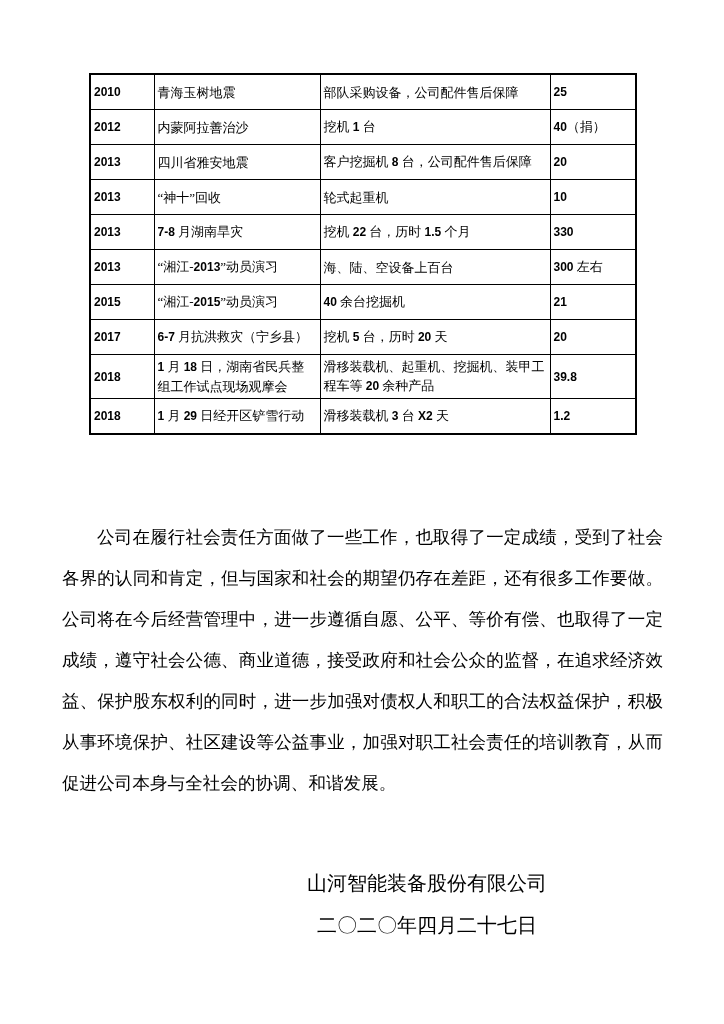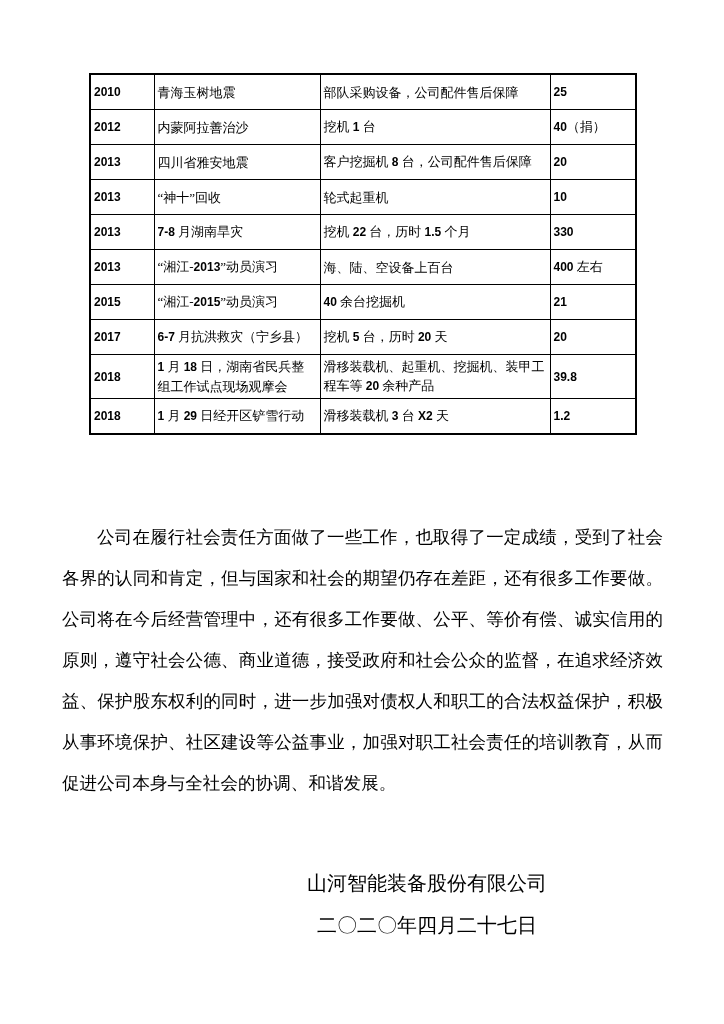--- a/index.html
+++ b/index.html
@@ -104,21 +104,21 @@
       <td class="c-year"><span class="num">2013</span></td>
       <td class="c-event"><span class="num">7-8</span> 月湖南旱灾</td>
       <td class="c-equip">挖机 <span class="num">22</span> 台，历时 <span class="num">1.5</span> 个月</td>
       <td class="c-value"><span class="num">330</span></td>
     </tr>
 
     <tr>
       <td class="c-year"><span class="num">2013</span></td>
       <td class="c-event">“湘江-<span class="num">2013</span>”动员演习</td>
       <td class="c-equip">海、陆、空设备上百台</td>
-      <td class="c-value"><span class="num">400</span> 左右</td>
+      <td class="c-value"><span class="num">300</span> 左右</td>
     </tr>
 
 
     <tr>
       <td class="c-year"><span class="num">2015</span></td>
       <td class="c-event">“湘江-<span class="num">2015</span>”动员演习</td>
       <td class="c-equip"><span class="num">40</span> 余台挖掘机</td>
       <td class="c-value"><span class="num">21</span></td>
     </tr>
 
@@ -139,18 +139,18 @@
     <tr>
       <td class="c-year"><span class="num">2018</span></td>
       <td class="c-event"><span class="num">1</span> 月 <span class="num">29</span> 日经开区铲雪行动</td>
       <td class="c-equip">滑移装载机 <span class="num">3</span> 台 <span class="num">X2</span> 天</td>
       <td class="c-value"><span class="num">1.2</span></td>
     </tr>
 
   </tbody>
   </table>
 
-  <p class="body-par">公司在履行社会责任方面做了一些工作，也取得了一定成绩，受到了社会各界的认同和肯定，但与国家和社会的期望仍存在差距，还有很多工作要做。公司将在今后经营管理中，还有很多工作要做、公平、等价有偿、诚实信用的原则，遵守社会公德、商业道德，接受政府和社会公众的监督，在追求经济效益、保护股东权利的同时，进一步加强对债权人和职工的合法权益保护，积极从事环境保护、社区建设等公益事业，加强对职工社会责任的培训教育，从而促进公司本身与全社会的协调、和谐发展。</p>
+  <p class="body-par">公司在履行社会责任方面做了一些工作，也取得了一定成绩，受到了社会各界的认同和肯定，但与国家和社会的期望仍存在差距，还有很多工作要做。公司将在今后经营管理中，进一步遵循自愿、公平、等价有偿、也取得了一定成绩，遵守社会公德、商业道德，接受政府和社会公众的监督，在追求经济效益、保护股东权利的同时，进一步加强对债权人和职工的合法权益保护，积极从事环境保护、社区建设等公益事业，加强对职工社会责任的培训教育，从而促进公司本身与全社会的协调、和谐发展。</p>
 
   <div class="sig-line sig-company">山河智能装备股份有限公司</div>
   <div class="sig-line sig-date">二〇二〇年四月二十七日</div>
 
 </div>
 
 </body></html>

